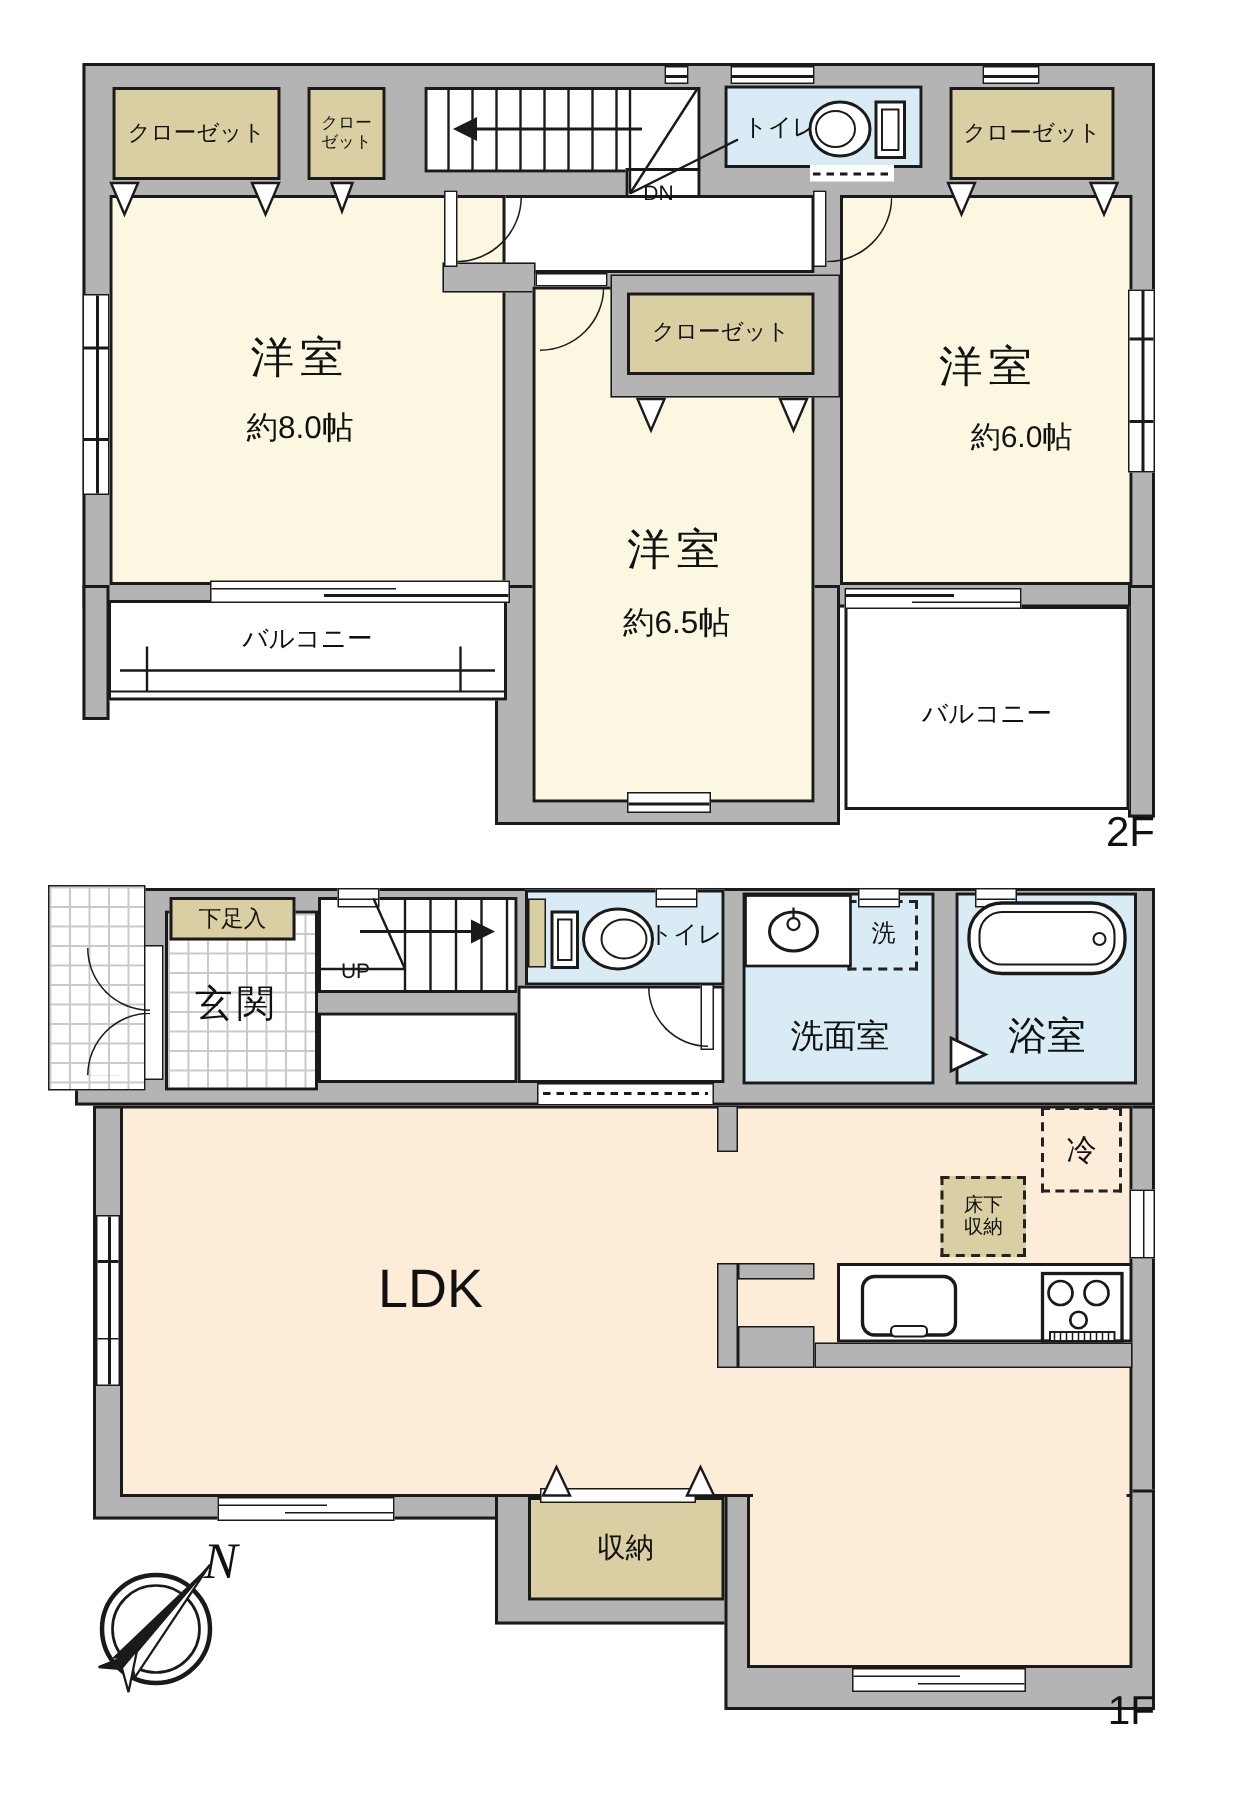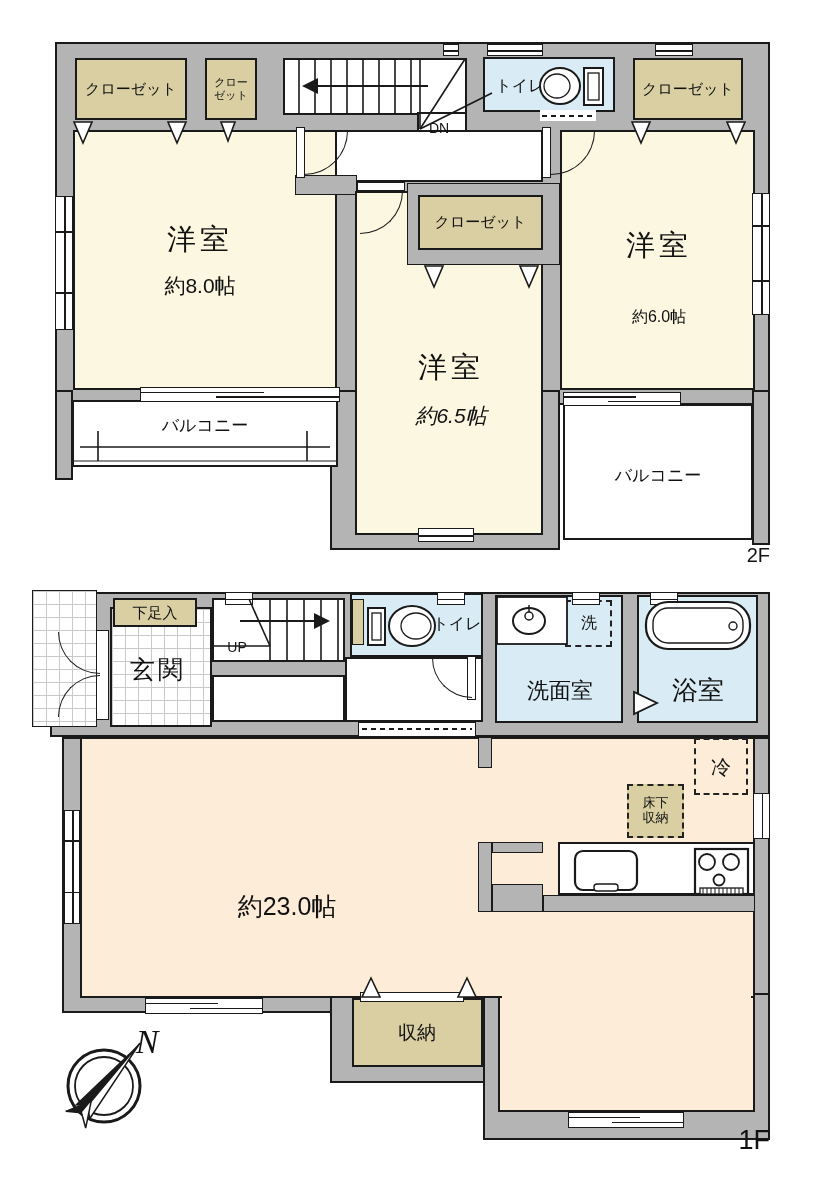--- a/index.html
+++ b/index.html
@@ -107,26 +107,26 @@
     <span>クロー</span>
     <span>ゼット</span>
   </div>
   <div class="lbl" style="left:414px;top:118px;width:50px;height:20px;font-size:14px;">DN</div>
   <div class="lbl" style="left:487px;top:74px;width:66px;height:24px;font-size:16px;">トイレ</div>
   <div class="lbl" style="left:636px;top:76px;width:104px;height:26px;font-size:15px;">クローゼット</div>
   <div class="lbl" style="left:422px;top:209px;width:117px;height:26px;font-size:15px;">クローゼット</div>
   <div class="lbl" style="left:135px;top:222px;width:130px;height:36px;font-size:29px;letter-spacing:4px;">洋室</div>
   <div class="lbl" style="left:135px;top:272px;width:130px;height:28px;font-size:21px;">約8.0帖</div>
   <div class="lbl" style="left:386px;top:350px;width:130px;height:36px;font-size:29px;letter-spacing:4px;">洋室</div>
-  <div class="lbl" style="left:386px;top:402px;width:130px;height:28px;font-size:21px;font-style:italic;">約6.5帖</div>
+  <div class="lbl" style="left:386px;top:402px;width:130px;height:28px;font-size:21px;">約6.5帖</div>
   <div class="lbl" style="left:594px;top:228px;width:130px;height:36px;font-size:29px;letter-spacing:4px;">洋室</div>
-  <div class="lbl" style="left:594px;top:278px;width:130px;height:28px;font-size:16px;margin-top:25px;">約6.0帖</div>
+  <div class="lbl" style="left:616px;top:278px;width:130px;height:28px;font-size:20px;">約6.0帖</div>
   <div class="lbl" style="left:135px;top:414px;width:140px;height:24px;font-size:17px;">バルコニー</div>
   <div class="lbl" style="left:588px;top:464px;width:140px;height:24px;font-size:17px;">バルコニー</div>
-  <div class="lbl" style="left:690px;top:540px;width:80px;height:30px;font-size:20px;justify-content:flex-end;">2F</div>
+  <div class="lbl" style="left:690px;top:540px;width:80px;height:30px;font-size:28px;justify-content:flex-end;">2F</div>
 
   <div class="base" style="left:50px;top:592px;width:720px;height:145px;"></div>
   <div class="base" style="left:62px;top:737px;width:708px;height:276px;"></div>
   <div class="base" style="left:330px;top:993px;width:168px;height:90px;"></div>
   <div class="base" style="left:483px;top:993px;width:287px;height:147px;"></div>
 
   <div class="abs grid-tile" style="left:32px;top:590px;width:65px;height:137px;border:1.5px solid #1a1a1a;"></div>
   <div class="room grid-tile" style="left:110px;top:607px;width:102px;height:120px;"></div>
   <div class="room tan" style="left:113px;top:598px;width:84px;height:29px;"></div>
   <div class="room white" style="left:212px;top:598px;width:133px;height:64px;"></div>
@@ -189,21 +189,21 @@
       <i class="sl2"></i>
     </div>
 
   <div class="lbl" style="left:116px;top:601px;width:78px;height:23px;font-size:15px;">下足入</div>
   <div class="lbl" style="left:113px;top:652px;width:90px;height:34px;font-size:25px;letter-spacing:3px;">玄関</div>
   <div class="lbl" style="left:220px;top:637px;width:34px;height:20px;font-size:14px;">UP</div>
   <div class="lbl" style="left:424px;top:612px;width:66px;height:24px;font-size:16px;">トイレ</div>
   <div class="lbl" style="left:512px;top:678px;width:96px;height:26px;font-size:22px;">洗面室</div>
   <div class="lbl" style="left:575px;top:610px;width:28px;height:26px;font-size:16px;">洗</div>
   <div class="lbl" style="left:658px;top:678px;width:80px;height:26px;font-size:26px;">浴室</div>
-  <div class="lbl" style="left:212px;top:890px;width:150px;height:32px;font-size:25px;">約23.0帖</div>
+  <div class="lbl" style="left:212px;top:838px;width:150px;height:42px;font-size:36px;">LDK</div>
   <div class="lbl" style="left:702px;top:753px;width:38px;height:28px;font-size:20px;">冷</div>
   <div class="lbl" style="left:629px;top:792px;width:53px;height:38px;font-size:13px;flex-direction:column;">
     <span>床下</span>
     <span>収納</span>
   </div>
   <div class="lbl" style="left:372px;top:1019px;width:90px;height:28px;font-size:19px;">収納</div>
   <div class="lbl" style="left:690px;top:1126px;width:80px;height:30px;font-size:27px;justify-content:flex-end;">1F</div>
 
   <div class="lbl" style="left:122px;top:1022px;width:50px;height:40px;font-size:34px;font-style:italic;font-family:'Liberation Serif','DejaVu Serif',serif;">N</div>
 

